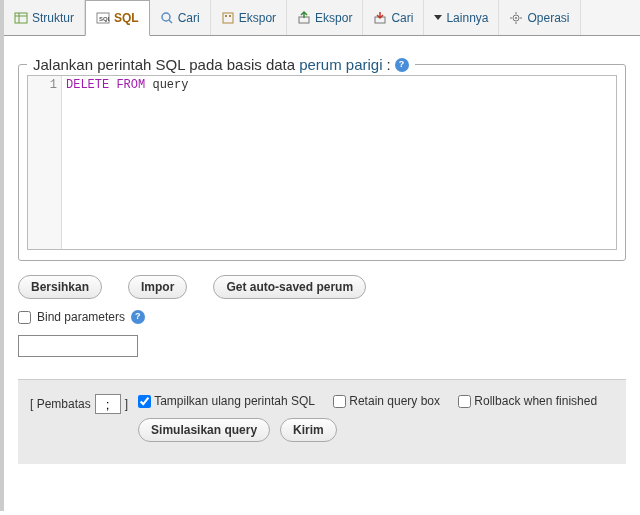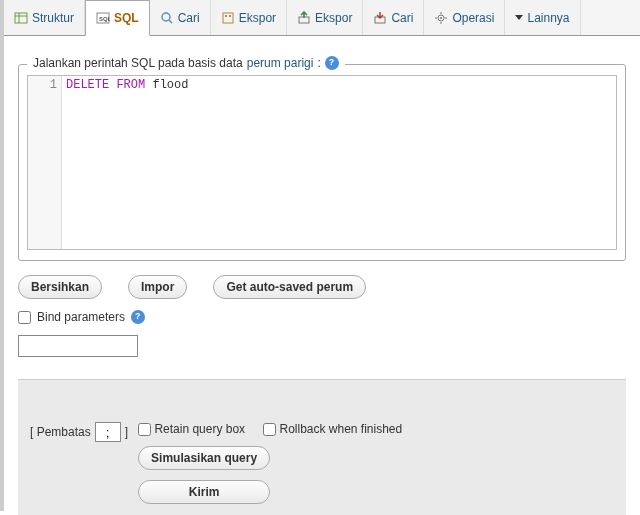--- a/index.html
+++ b/index.html
@@ -4,37 +4,37 @@
 <style>
 * { box-sizing: border-box; margin: 0; padding: 0; }
 body { font-family: Arial, sans-serif; font-size: 12px; color: #333; background: #fff; width: 640px; height: 515px; overflow: hidden; position: relative; }
 .outer { border-left: 4px solid #ccc; height: 511px; padding-left: 0; }
 .tabs { display: flex; background: #f5f5f5; border-bottom: 1px solid #999; padding: 0; height: 36px; }
 .tab { display: flex; align-items: center; gap: 4px; padding: 0 10px; border-right: 1px solid #ddd; cursor: pointer; font-size: 12px; color: #235a81; background: #f3f3f3; }
 .tab.active { background: #fff; border-top: 1px solid #aaa; border-left: 1px solid #aaa; border-right: 1px solid #aaa; border-bottom: 1px solid #fff; margin-bottom: -1px; font-weight: bold; color: #a16207; }
 .tab .tab-icon { width: 14px; height: 14px; display: inline-block; }
 .content { padding: 18px 14px 10px 14px; }
 .fieldset-like { border: 1px solid #aaa; border-radius: 3px; padding: 10px 8px; position: relative; margin-top: 10px; }
-.legend { position: absolute; top: -10px; left: 8px; background: #fff; padding: 1px 6px; font-size: 12px; display: flex; align-items: center; gap: 4px; }
+.legend { position: absolute; top: -10px; left: 8px; background: #fff; padding: 1px 6px; font-size: 15px; display: flex; align-items: center; gap: 4px; }
 .legend .dbname { color: #235a81; }
 .editor { border: 1px solid #bbb; height: 175px; background: #fff; display: flex; font-family: "Courier New", monospace; font-size: 12px; }
 .gutter { width: 34px; background: #f7f7f7; border-right: 1px solid #ddd; text-align: right; padding: 2px 4px 0 0; color: #888; }
 .code { flex: 1; padding: 2px 4px; white-space: pre; }
 .kw { color: #a21caf; }
 .btn { display: inline-block; background: linear-gradient(#fdfdfd,#eaeaea); border: 1px solid #aaa; border-radius: 12px; padding: 4px 12px; font-size: 12px; cursor: pointer; font-weight: bold; color: #333; }
 .btn-row { margin-top: 14px; display: flex; gap: 26px; }
 .row { margin-top: 11px; display: flex; align-items: center; gap: 6px; }
 .text-input { border: 1px solid #888; height: 22px; padding: 2px 4px; font-size: 12px; }
 .footer { background: #eaeaea; border-top: 1px solid #ccc; padding: 14px 12px; margin-top: 22px; }
-.footer-inner { display: flex; align-items: flex-start; gap: 10px; margin-top: 28px; }
+.footer-inner { display: flex; align-items: flex-start; gap: 10px; }
 .delimiter-box { display: flex; align-items: center; gap: 4px; }
 .delim-input { width: 26px; height: 20px; border: 1px solid #888; text-align: center; }
 .checks { flex: 1; }
 .checks-row { display: flex; gap: 18px; align-items: center; margin-bottom: 8px; flex-wrap: wrap; }
-.footer-btns { display: flex; gap: 10px; justify-content: flex-end; margin-top: 2px; flex-direction: column; }
+.footer-btns { display: flex; gap: 10px; justify-content: flex-end; margin-top: 2px; }
 input[type=checkbox] { width: 13px; height: 13px; vertical-align: middle; }
 .help-icon { width: 14px; height: 14px; display: inline-block; border-radius: 50%; background: #4a8ed9; position: relative; }
 .help-icon::after { content: "?"; color: #fff; font-size: 9px; font-weight: bold; position: absolute; left: 4px; top: 1px; }
 .tri-down { width: 0; height: 0; border-left: 4px solid transparent; border-right: 4px solid transparent; border-top: 5px solid #333; display: inline-block; }
 svg { display: block; }
 label { cursor: default; }
 </style>
 </head>
 <body>
 
@@ -90,53 +90,53 @@
     <div class="tab">
       <span class="tab-icon">
           <svg viewBox="0 0 14 14">
             <rect x="2" y="6" width="10" height="6" fill="none" stroke="#777"></rect>
             <path d="M7 1 L7 7 M4 4 L7 7 L10 4" fill="none" stroke="#c0392b" stroke-width="1.5"></path>
           </svg>
         </span>
       <span>Cari</span>
     </div>
     <div class="tab">
+      <span class="tri-down"></span>
+      <span>Lainnya</span>
+    </div>
+    <div class="tab">
       <span class="tab-icon">
           <svg viewBox="0 0 14 14">
             <circle cx="7" cy="7" r="3" fill="none" stroke="#777"></circle>
             <circle cx="7" cy="7" r="1" fill="#777"></circle>
             <g stroke="#777">
               <line x1="7" y1="1" x2="7" y2="3"></line>
               <line x1="7" y1="11" x2="7" y2="13"></line>
               <line x1="1" y1="7" x2="3" y2="7"></line>
               <line x1="11" y1="7" x2="13" y2="7"></line>
             </g>
           </svg>
         </span>
       <span>Operasi</span>
-    </div>
-    <div class="tab">
-      <span class="tri-down"></span>
-      <span>Lainnya</span>
     </div>
   </div>
 
   <div class="content">
     <div class="fieldset-like">
       <div class="legend">
         <span>Jalankan perintah SQL pada basis data </span>
         <span class="dbname">perum parigi</span>
         <span>:</span>
         <span class="help-icon"></span>
       </div>
       <div class="editor">
         <div class="gutter">
           <div>1</div>
         </div>
-        <div class="code"><span class="kw">DELETE</span> <span class="kw">FROM</span><span> flood</span></div>
+        <div class="code"><span class="kw">DELETE</span> <span class="kw">FROM</span><span> query</span></div>
       </div>
     </div>
 
     <div class="btn-row">
       <button class="btn">Bersihkan</button>
       <button class="btn">Impor</button>
       <button class="btn">Get auto-saved perum</button>
     </div>
 
     <div class="row">
@@ -151,20 +151,21 @@
 
     <div class="footer">
       <div class="footer-inner">
         <div class="delimiter-box">
           <span>[ Pembatas</span>
           <input type="text" class="delim-input" value=";" style="">
           <span>]</span>
         </div>
         <div class="checks">
           <div class="checks-row">
+            <span><input type="checkbox" checked="" style=""> <label>Tampilkan ulang perintah SQL</label></span>
             <span><input type="checkbox" style=""> <label>Retain query box</label></span>
             <span><input type="checkbox" style=""> <label>Rollback when finished</label></span>
           </div>
           <div class="checks-row" style="justify-content:space-between">
             <span class="footer-btns">
               <button class="btn">Simulasikan query</button>
               <button class="btn">Kirim</button>
             </span>
           </div>
         </div>

